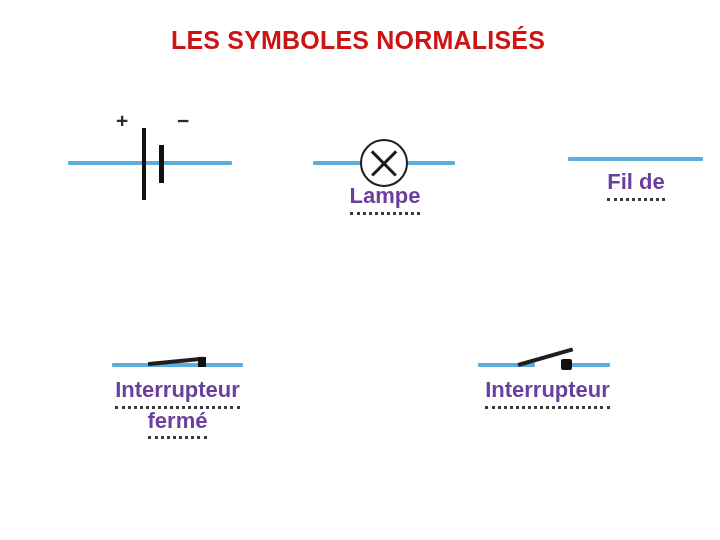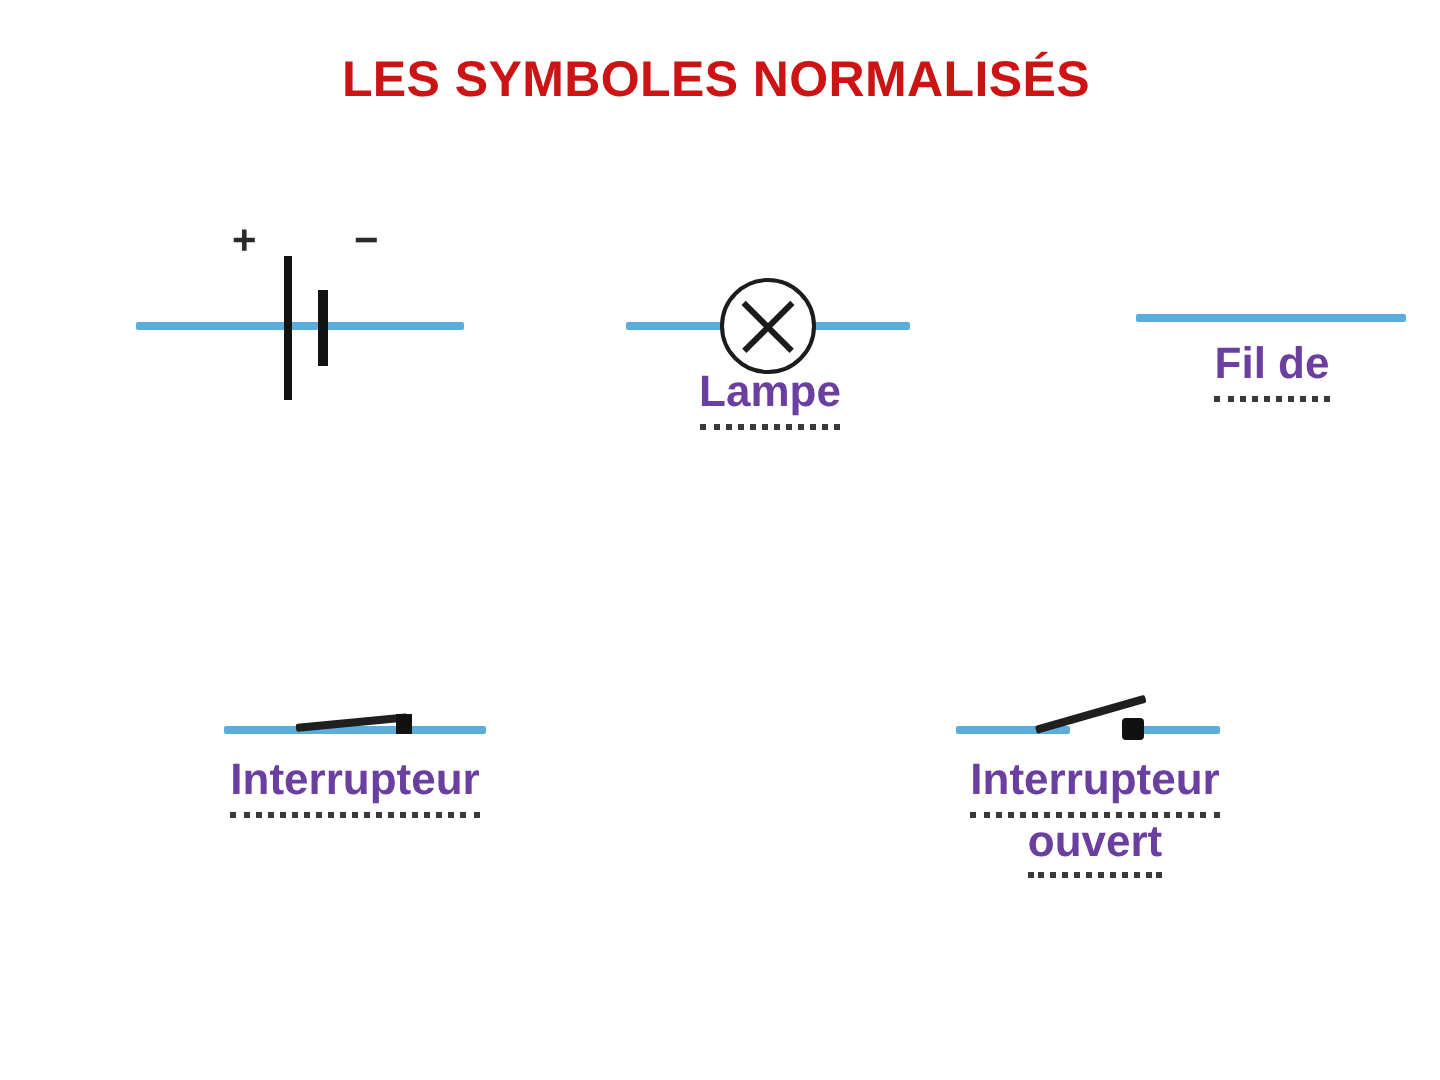--- a/index.html
+++ b/index.html
@@ -162,32 +162,32 @@
 
   <div class="symbol-art" style="height:50px;">
     <div class="wire" style="left:52px; top:33px; width:131px;"></div>
 
     <div class="lever" style="left:88px; top:32px; width:56px; height:4px; transform:rotate(-5.5deg);"></div>
     <div class="pivot" style="left:138px; top:27px; width:8px; height:10px;"></div>
   </div>
 
   <div class="label-block" style="top:48px;">
     <span class="label-line"><span class="txt">Interrupteur</span></span>
+    <span class="label-line"><span class="txt">fermé</span></span>
   </div>
 </div>
 
 <div class="symbol-item" style="left:430px; top:330px; width:235px;">
 
   <div class="symbol-art" style="height:50px;">
 
     <div class="wire" style="left:48px; top:33px; width:57px;"></div>
 
     <div class="wire" style="left:140px; top:33px; width:40px;"></div>
 
     <div class="lever" style="left:88px; top:33px; width:57px; height:4px; transform:rotate(-16deg);"></div>
     <div class="pivot" style="left:131px; top:29px; width:11px; height:11px; border-radius:2px;"></div>
   </div>
 
   <div class="label-block" style="top:48px;">
     <span class="label-line"><span class="txt">Interrupteur</span></span>
-    <span class="label-line"><span class="txt">ouvert</span></span>
   </div>
 </div>
 
 </body></html>

